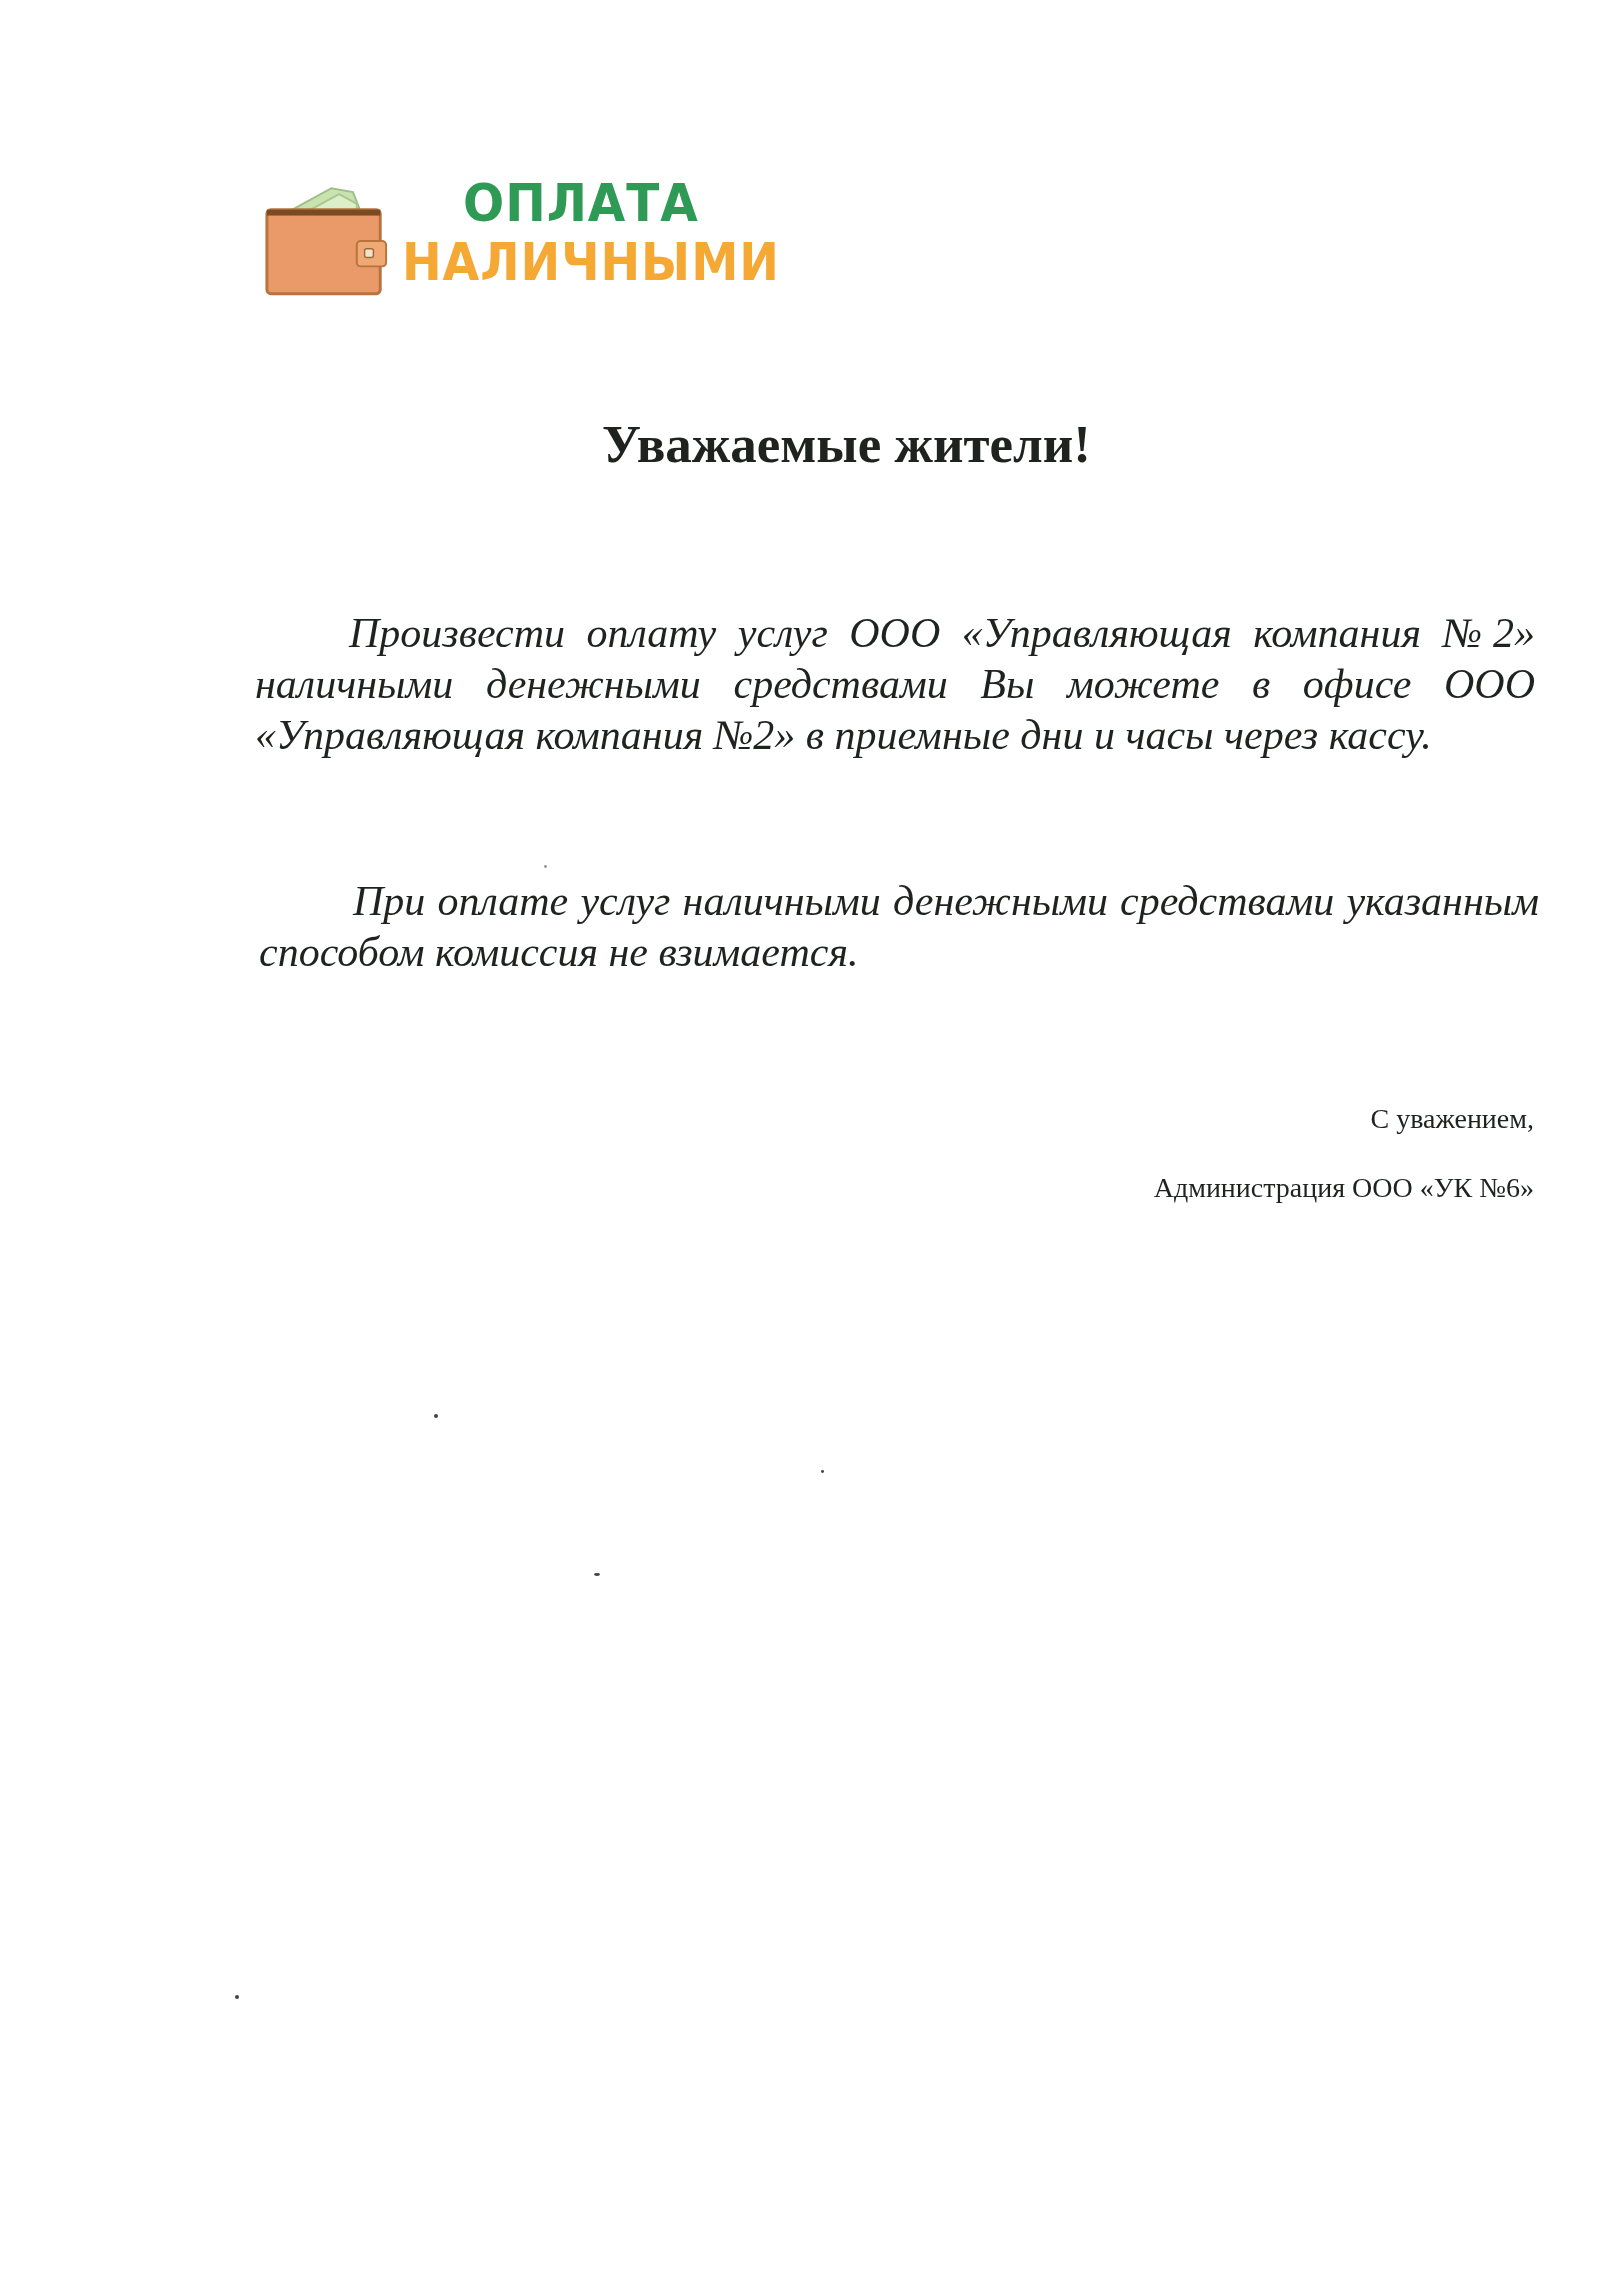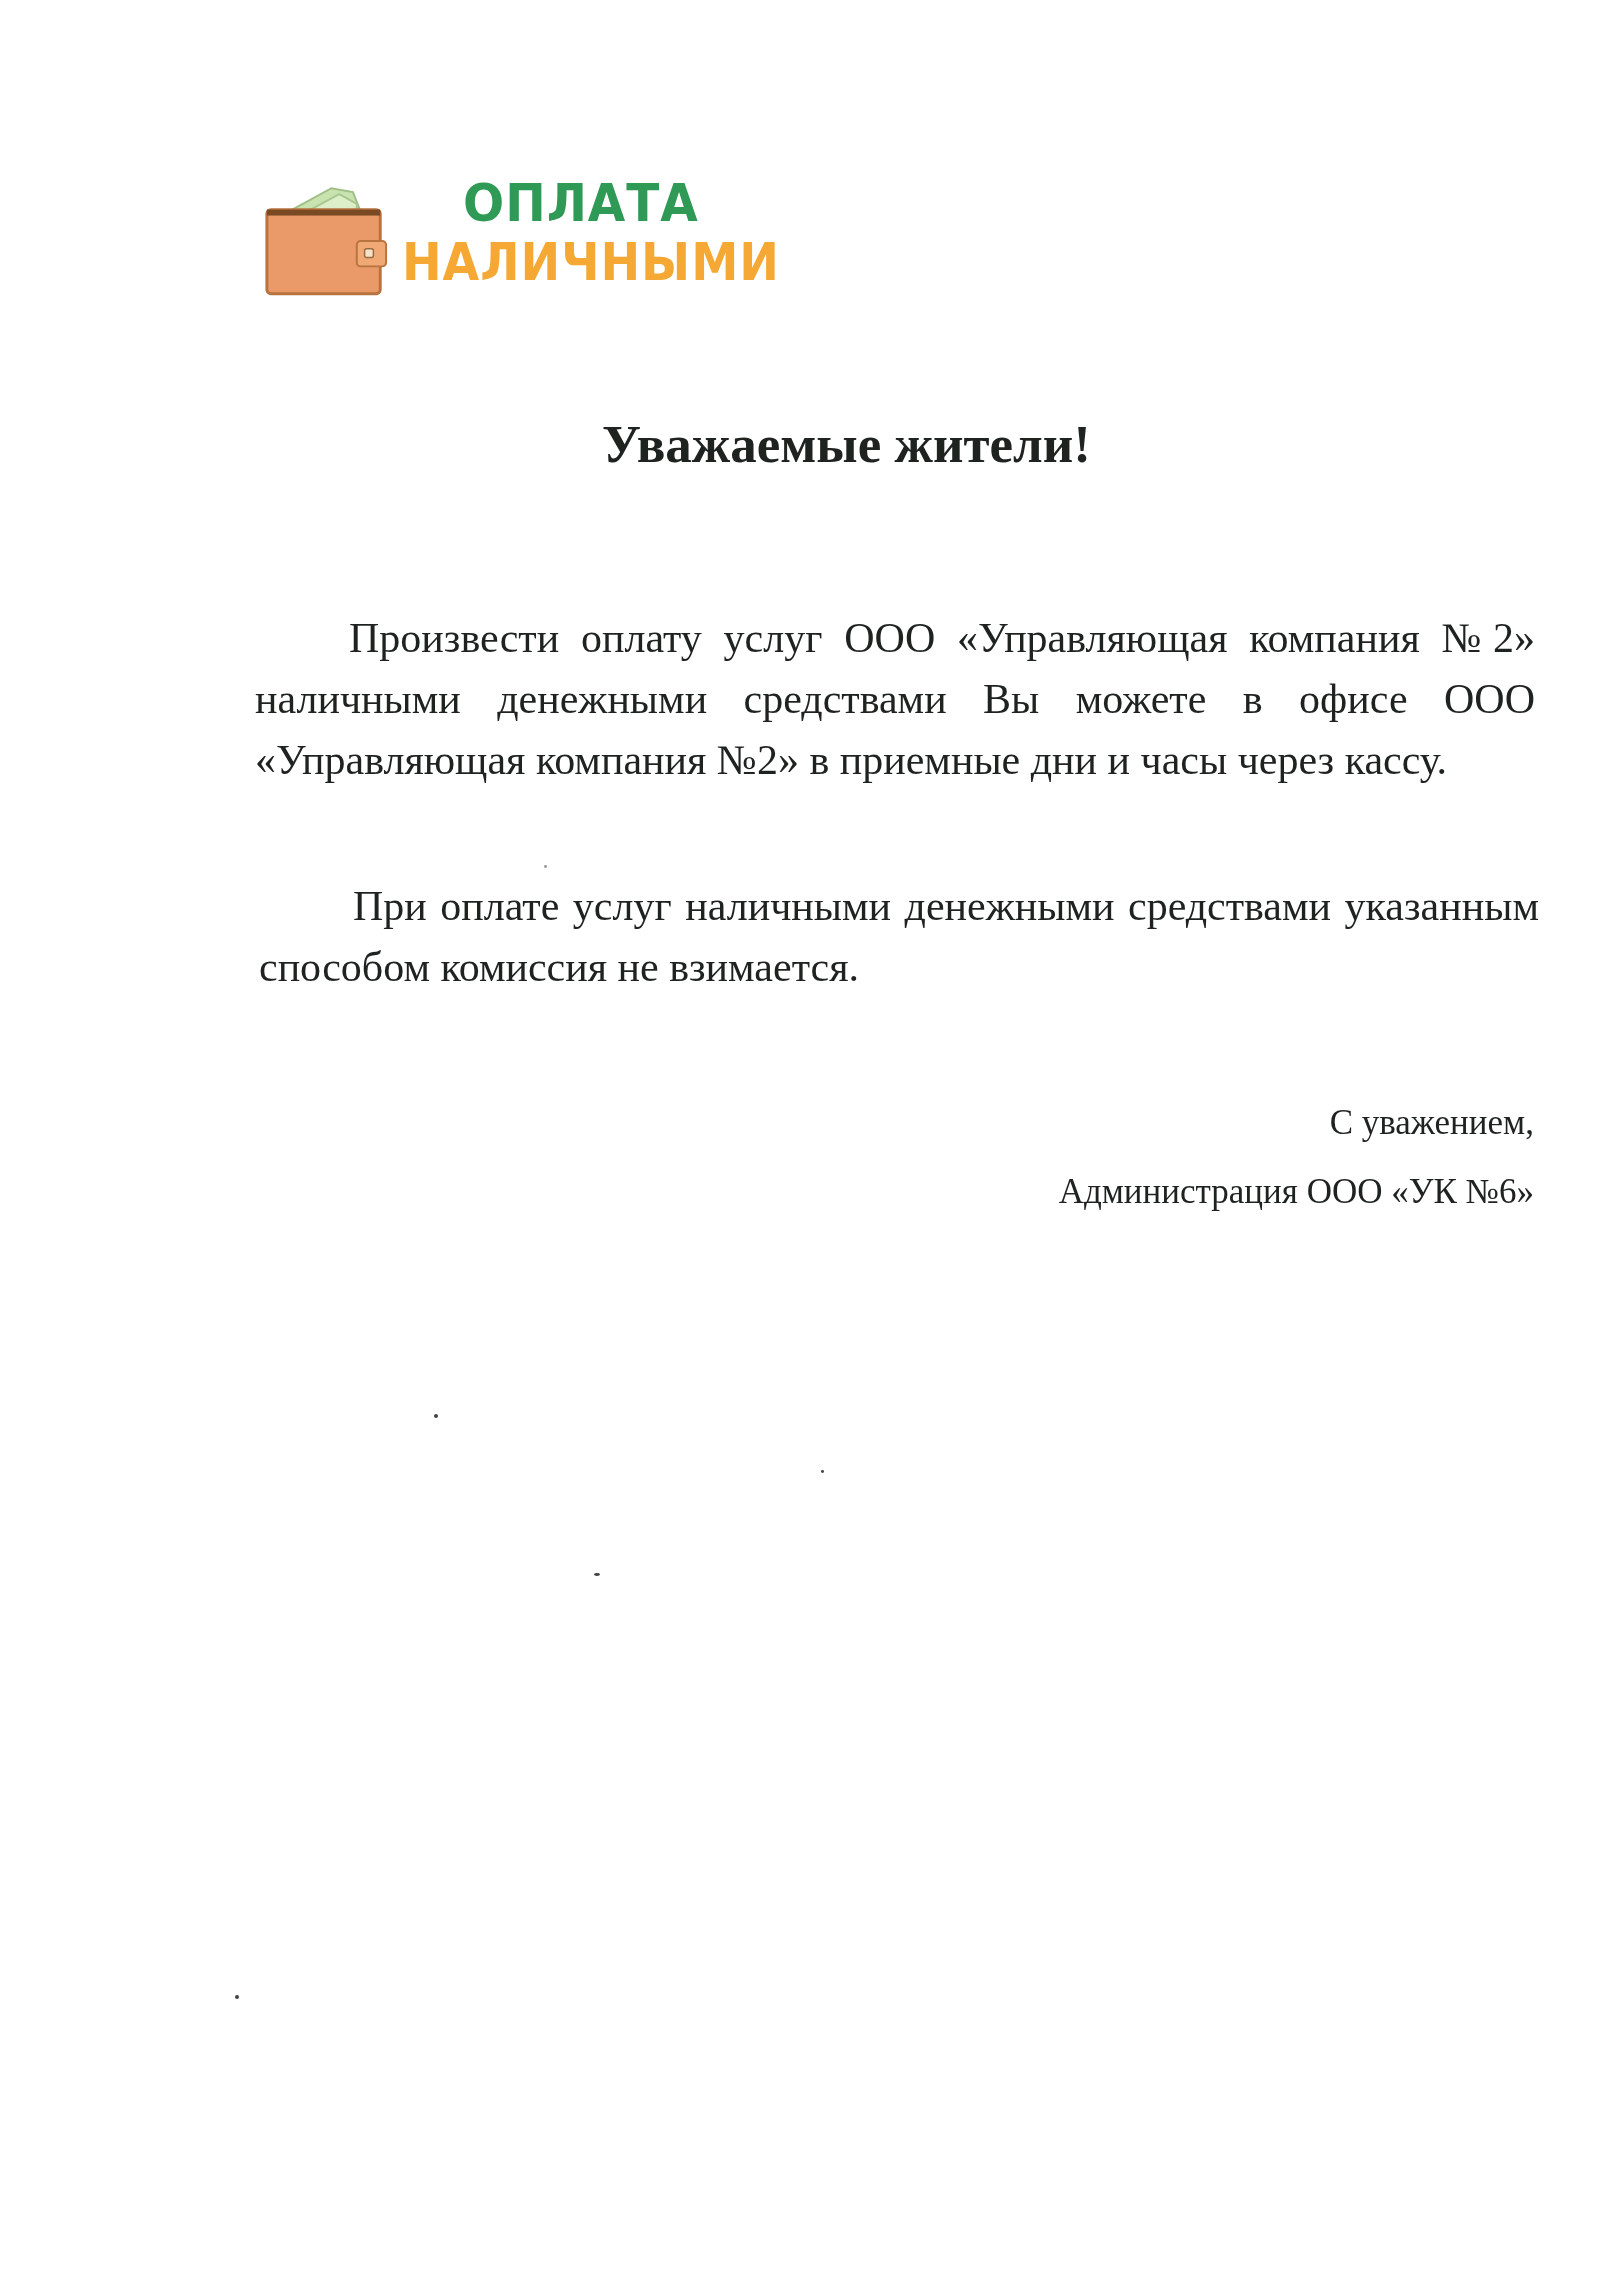--- a/index.html
+++ b/index.html
@@ -2,25 +2,25 @@
 <html><head>
   <meta charset="utf-8">
   <style>
     html, body { margin: 0; padding: 0; background: #ffffff; }
     body { width: 1620px; height: 2292px; position: relative; overflow: hidden; font-family: "Liberation Serif", serif; color: #1f2320; }
     .logo { position: absolute; left: 257px; top: 174px; width: 510px; height: 127px; text-align: right; }
     .wallet { position: absolute; left: 5.9px; top: 5.9px; width: 127px; height: 118px; }
     .logo-line1 { position: absolute; left: 206px; top: 0px; font-family: "DejaVu Sans", sans-serif; font-weight: bold; font-size: 51px; color: #2e9a55; letter-spacing: 1px; transform: scaleX(0.95); transform-origin: left; }
     .logo-line2 { position: absolute; left: 145px; top: 59px; font-family: "DejaVu Sans", sans-serif; font-weight: bold; font-size: 51px; color: #f5a833; letter-spacing: 1px; transform: scaleX(0.93); transform-origin: left; }
     .title { position: absolute; left: 0; width: 1620px; top: 414px; text-align: center; font-weight: bold; font-size: 53px; padding-left: 73px; box-sizing: border-box; }
-    .body-text { position: absolute; left: 255px; width: 1280px; font-size: 42px; line-height: 61px; text-align: justify; text-align-last: left; }
+    .body-text { position: absolute; left: 255px; width: 1280px; font-size: 42px; line-height: 51px; text-align: justify; text-align-last: left; font-style: italic; }
     .p1 { top: 608px; }
     .p2 { top: 872px; }
     .indent { text-indent: 94px; }
-    .sign { position: absolute; right: 86px; text-align: left; font-size: 35px; }
+    .sign { position: absolute; right: 86px; text-align: left; font-size: 28px; }
     .sign1 { top: 1103px; }
     .sign2 { top: 1172px; }
     .speck { position: absolute; background: #444; border-radius: 50%; }
   </style>
 </head>
 <body>
 
 <div class="logo">
   <svg class="wallet" viewBox="0 0 130 120">
     <polygon points="30,30 70,8 92,12 100,32" fill="#c9e3b0" stroke="#9fbf86" stroke-width="2"></polygon>

